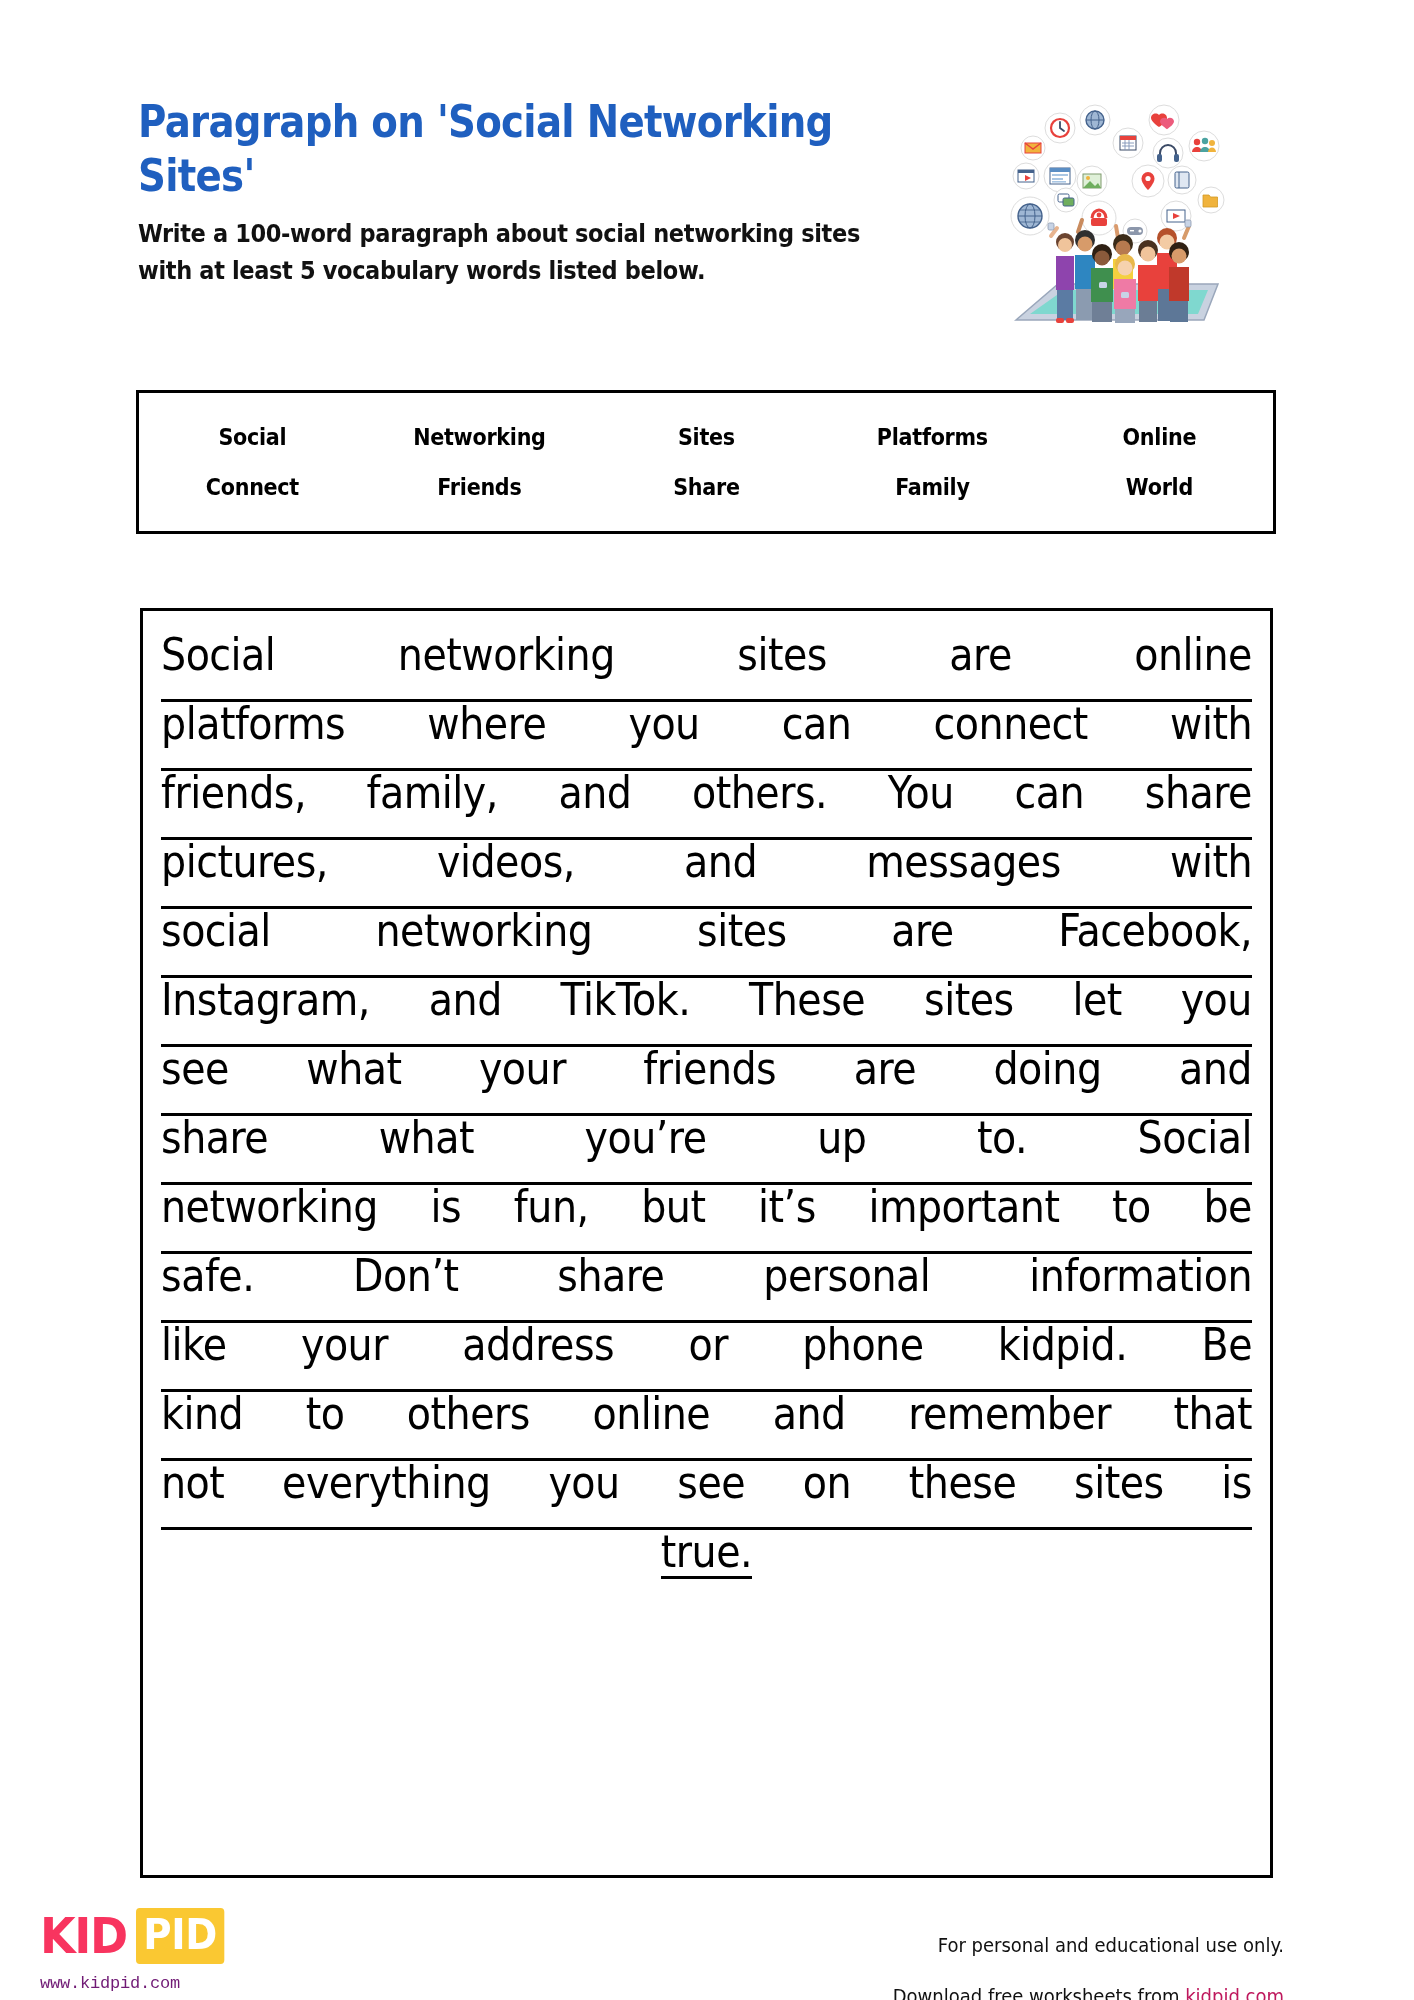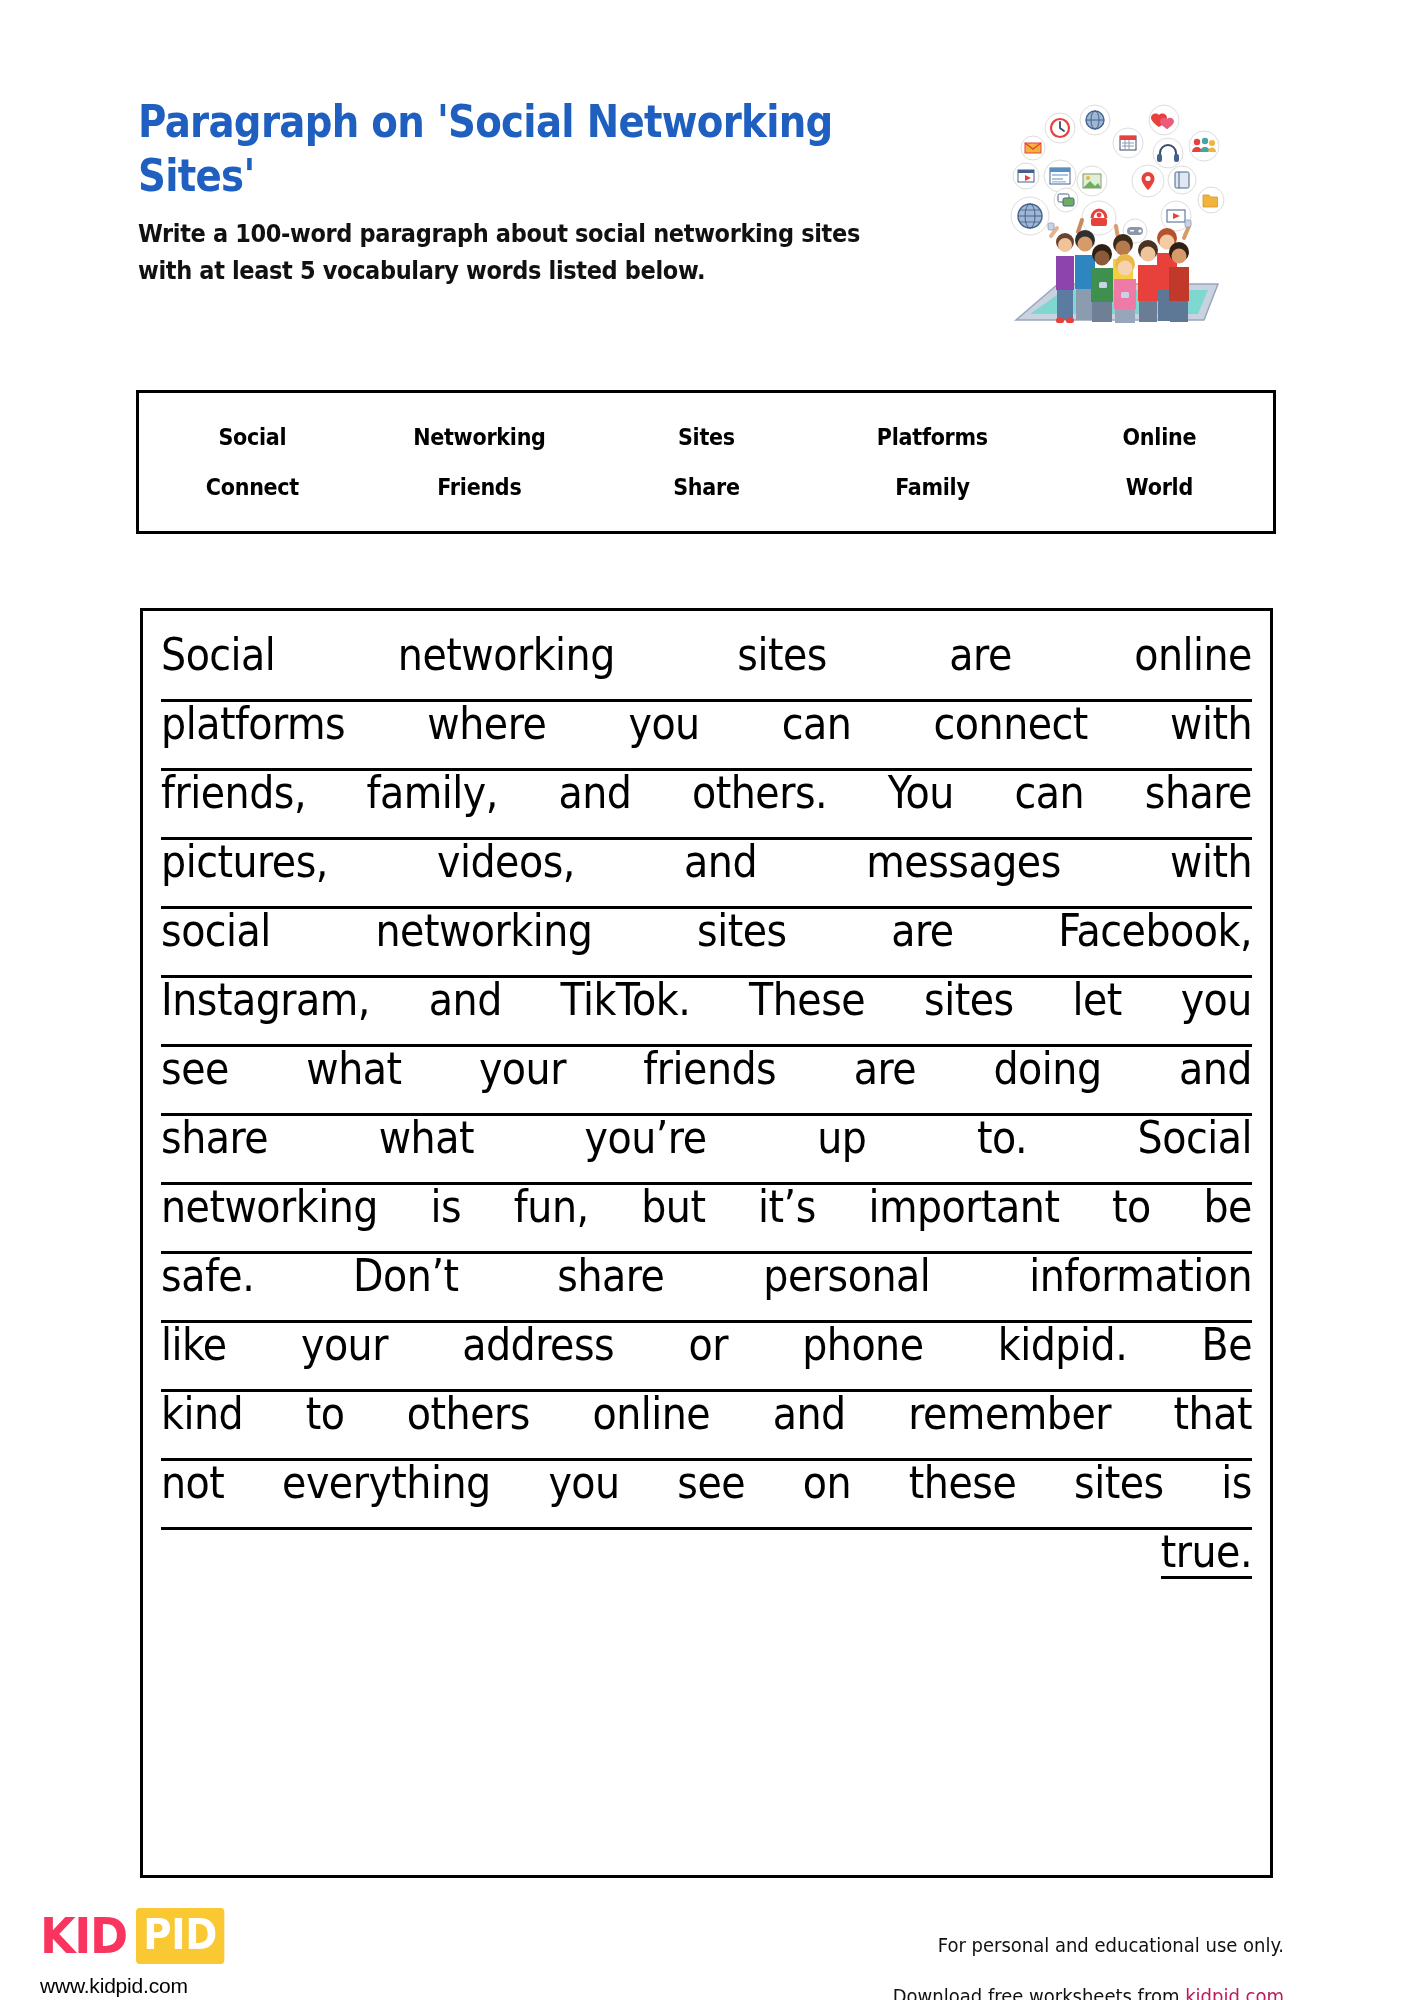--- a/index.html
+++ b/index.html
@@ -107,21 +107,21 @@
     line-height: 1.0;
     color: #000000;
     height: 66px;
     border-bottom: 3px solid #000000;
     margin-bottom: 0px;
     overflow: visible;
     white-space: nowrap;
     letter-spacing: -0.5px;
   }
   .para-line.last {
-    justify-content: flex-end;
+    justify-content: center;
     border-bottom: none;
   }
   .para-line.last .lw {
     border-bottom: 3px solid #000000;
     padding-bottom: 2px;
   }
   .para-line .w { display: inline-block; }
 
   
   .footer {
@@ -159,23 +159,23 @@
     font-size: 42px;
     letter-spacing: -0.5px;
     line-height: 1;
     padding: 6px 8px 8px 8px;
     border-radius: 4px;
     margin-left: 2px;
     transform: scaleX(0.92);
     transform-origin: left center;
   }
   .logo-url {
-    font-family: Liberation Sans, sans-serif;
-    font-size: 21px;
-    color: #000000;
+    font-family: Liberation Mono, monospace;
+    font-size: 17px;
+    color: #701a75;
     margin-top: 10px;
     letter-spacing: -0.2px;
   }
   .footer-right {
     position: absolute;
     right: 62px;
     top: 22px;
     text-align: right;
     font-family: "DejaVu Sans Condensed", "DejaVu Serif", serif;
     font-size: 20px;

